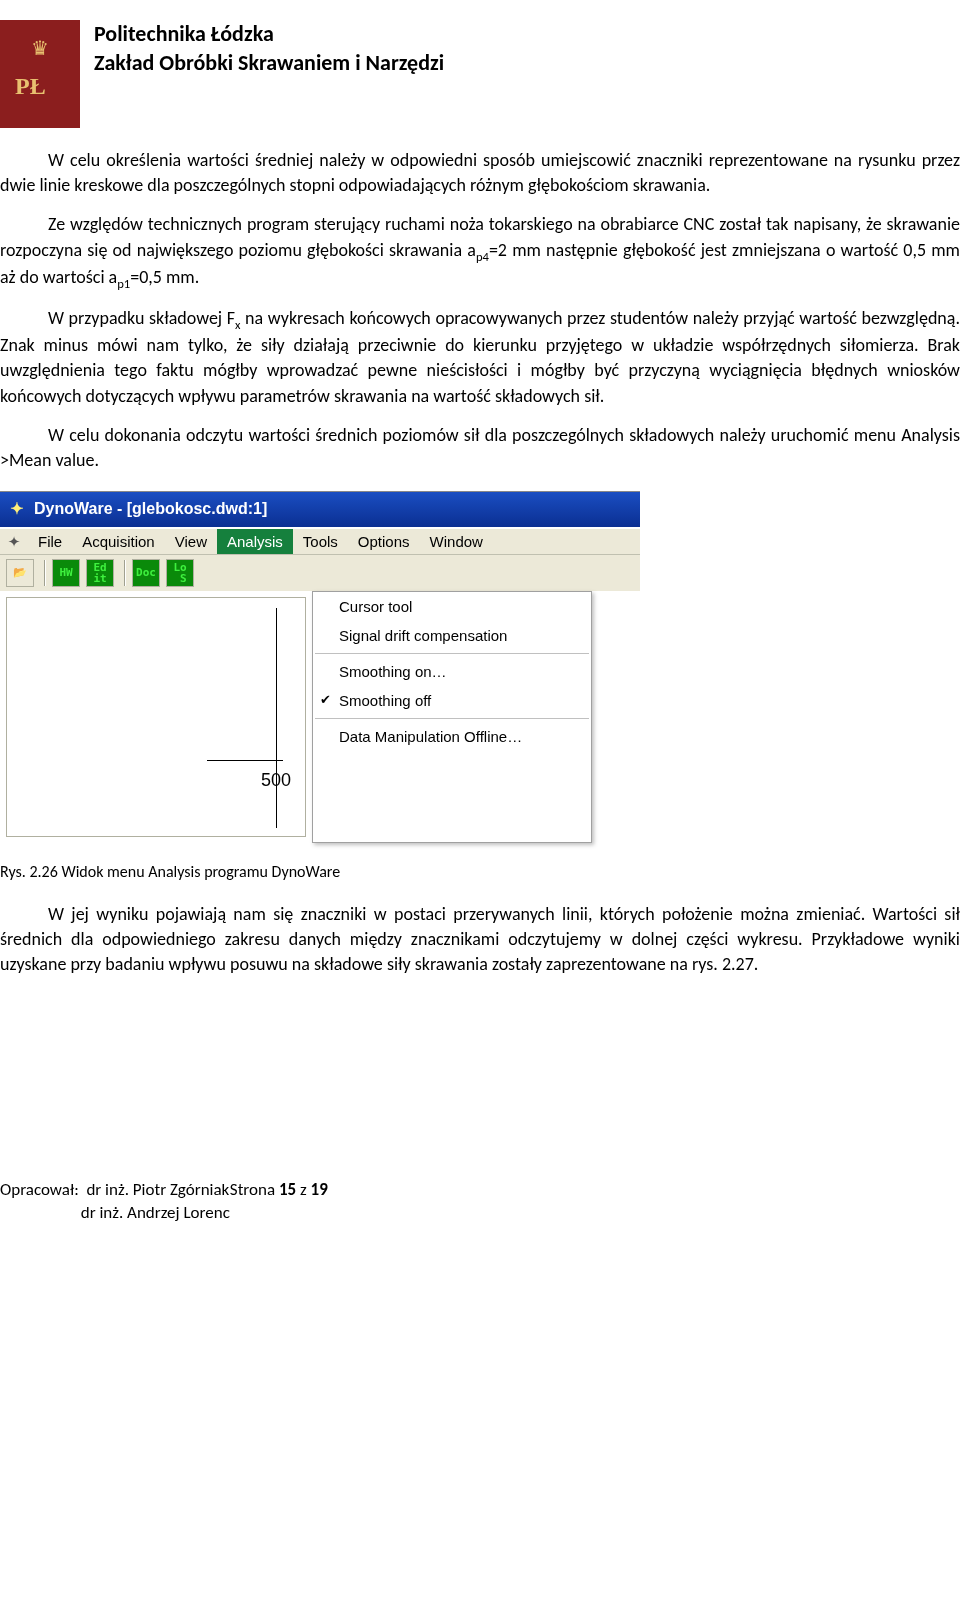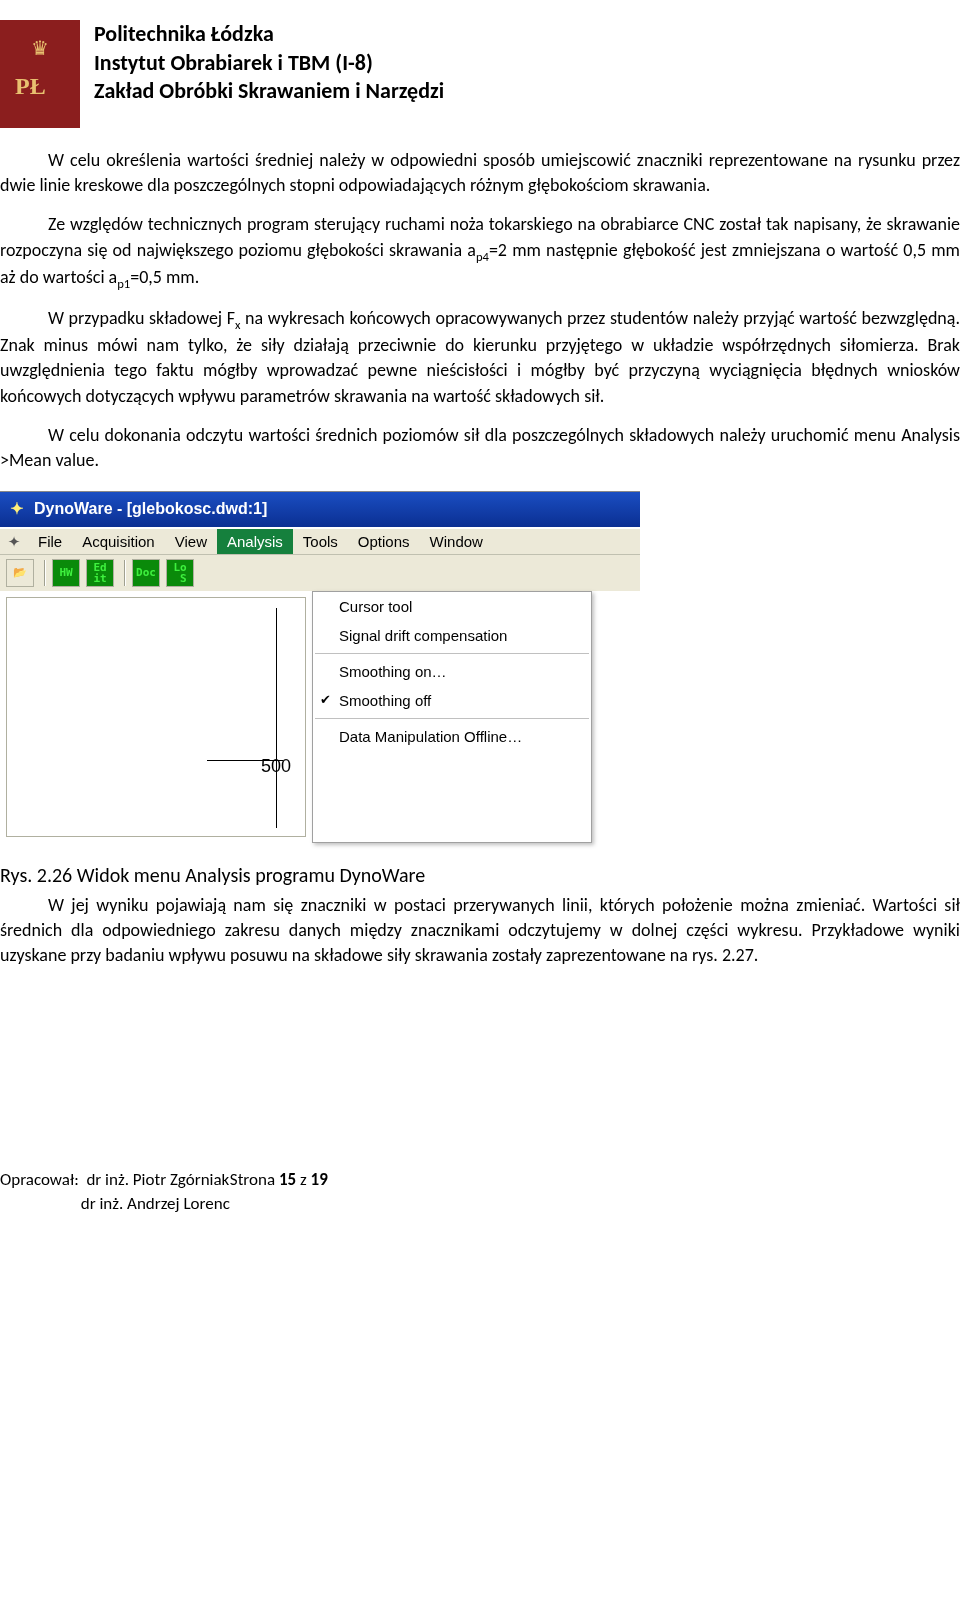--- a/index.html
+++ b/index.html
@@ -159,21 +159,21 @@
     background: #fff;
     border: 1px solid #b0b0a0;
     flex: 0 0 300px;
     height: 240px;
     position: relative;
     margin: 6px;
   }
   .chart-axis-label {
     position: absolute;
     right: 14px;
-    top: 156px;
+    top: 170px;
     font-family: Tahoma, sans-serif;
     font-size: 18px;
   }
   .chart-tick {
     position: absolute;
     right: 28px;
     top: 162px;
     width: 70px;
     border-top: 1px solid #000;
   }
@@ -217,22 +217,22 @@
   }
   .dropdown-check {
     position: absolute;
     left: 7px;
     top: 5px;
     font-size: 13px;
     color: #000;
   }
   .caption {
     margin-top: 10px;
-    margin-bottom: 4px;
-    font-size: 20px;
+    margin-bottom: 19px;
+    font-size: 16px;
   }
   .footer {
     display: flex;
     justify-content: flex-start;
     margin-top: 200px;
     font-size: 17px;
   }
   .footer-left { }
   .footer-right { }
   .bold { font-weight: bold; }
@@ -244,21 +244,20 @@
 
   <div class="header">
     <div class="logo-box">
       <div class="logo-inner">
         <div class="logo-crown">♛</div>
         <div class="logo-letters">PŁ</div>
       </div>
     </div>
     <div class="header-text">
       <div>Politechnika Łódzka</div>
-      <div>Instytut Obrabiarek i TBM (I-8)</div>
       <div>Zakład Obróbki Skrawaniem i Narzędzi</div>
     </div>
   </div>
 
   <div class="body-text">
     <p class="indent">W celu określenia wartości średniej należy w odpowiedni sposób umiejscowić znaczniki reprezentowane na rysunku przez dwie linie kreskowe dla poszczególnych stopni odpowiadających różnym głębokościom skrawania.</p>
 
     <p class="indent">
       <span>Ze względów technicznych program sterujący ruchami noża tokarskiego na obrabiarce CNC został tak napisany, że skrawanie rozpoczyna się od największego poziomu głębokości skrawania a</span><sub>p4</sub><span>=2 mm następnie głębokość jest zmniejszana o wartość 0,5 mm aż do wartości a</span><sub>p1</sub><span>=0,5 mm.</span>
     </p>

